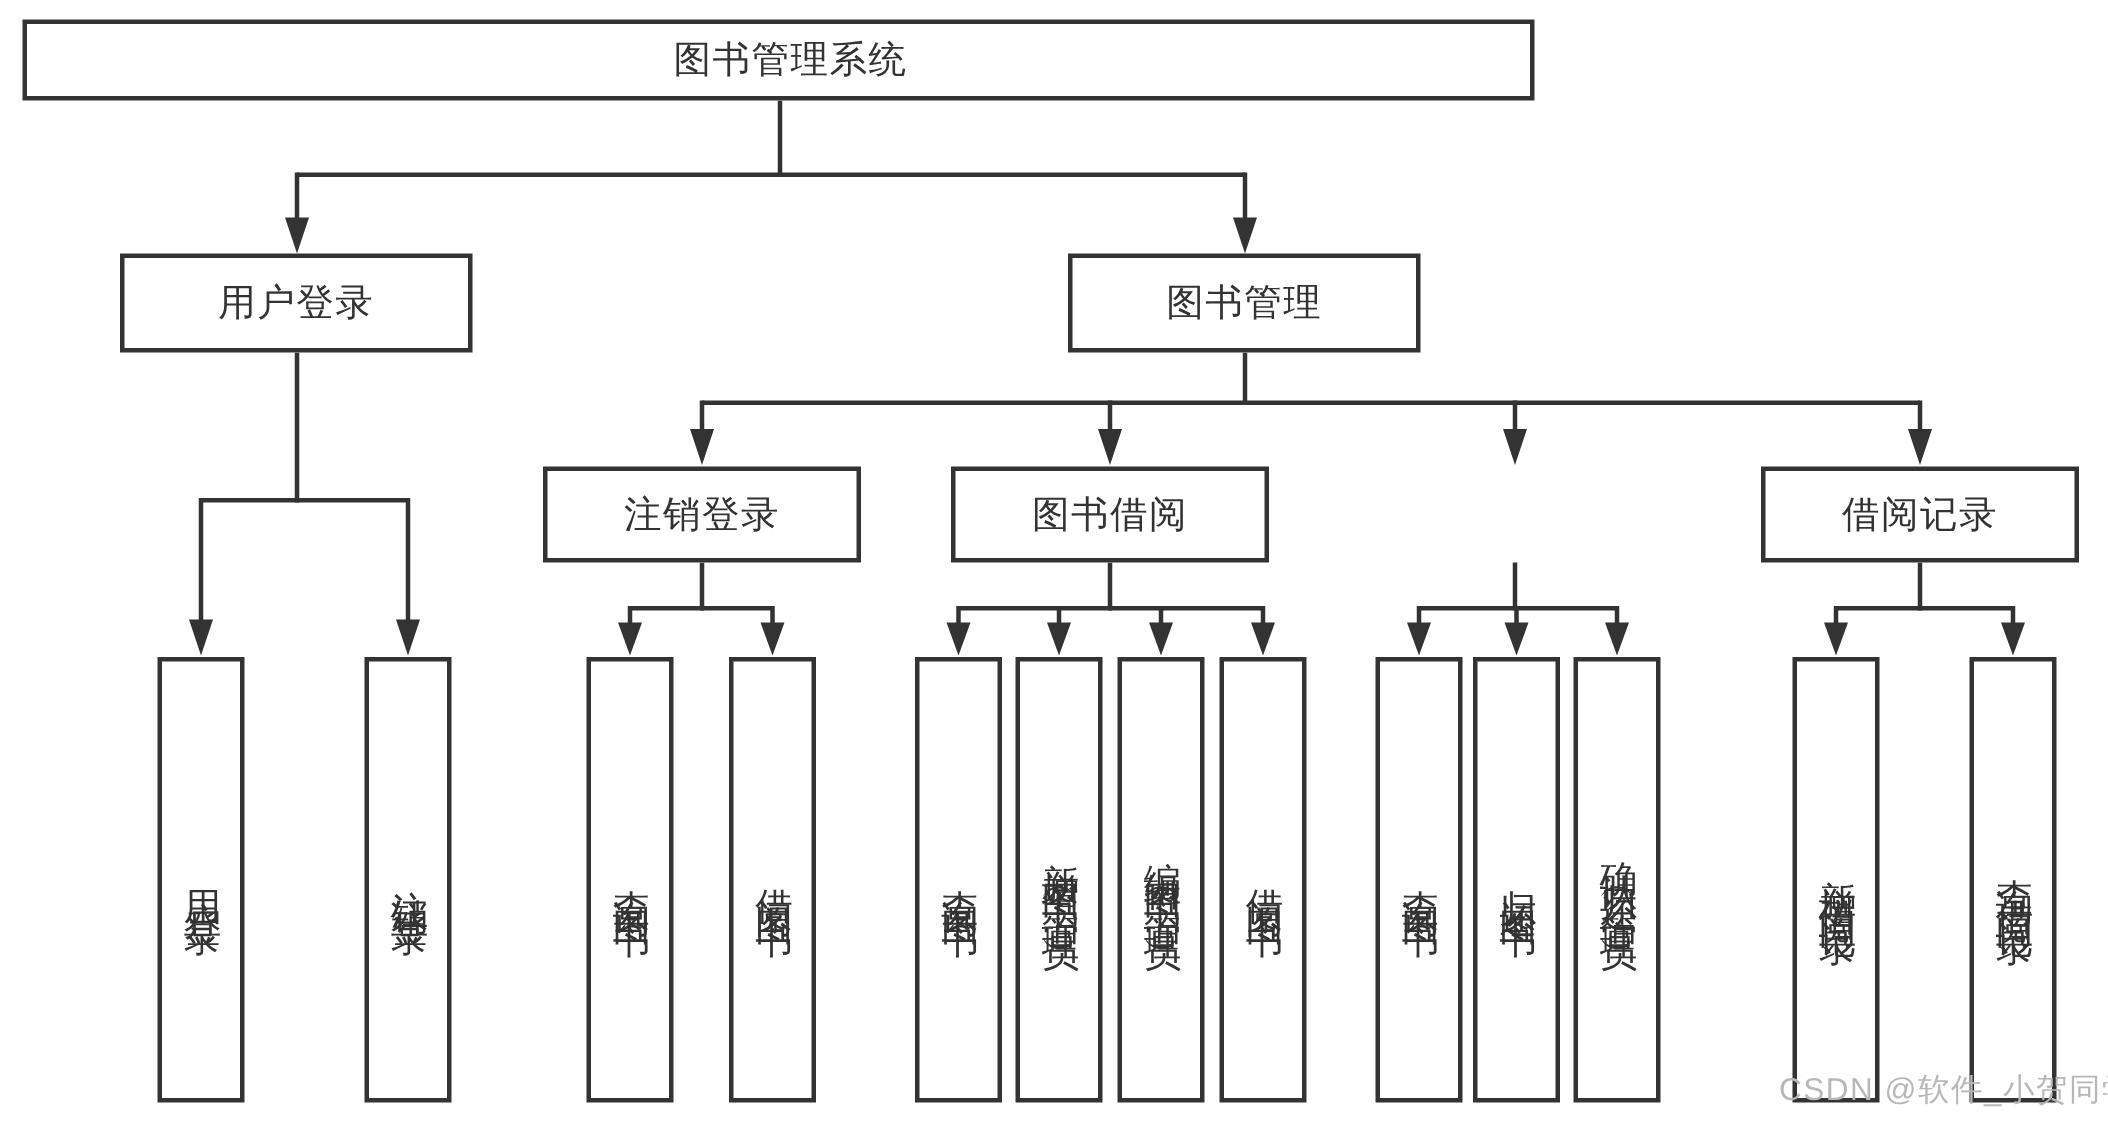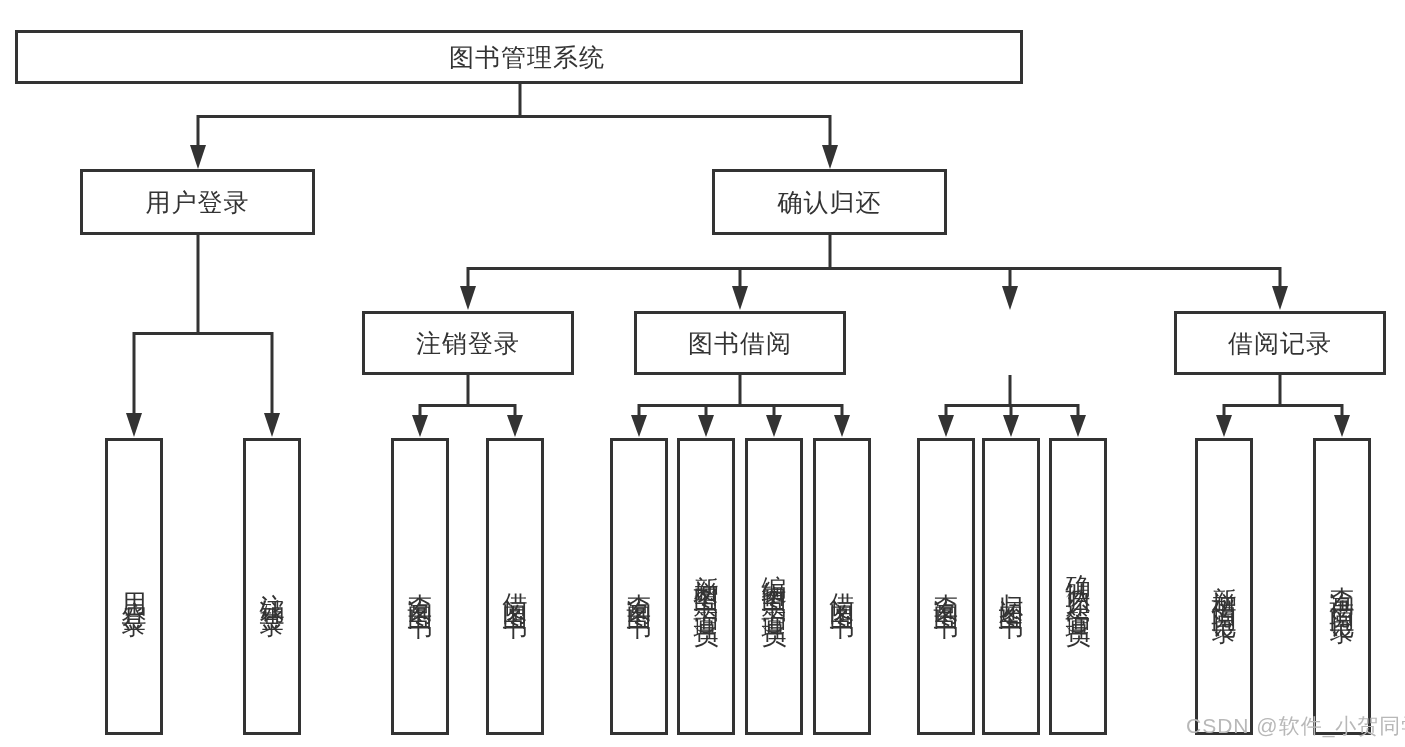--- a/index.html
+++ b/index.html
@@ -41,21 +41,21 @@
     align-items:center;
     justify-content:center;
     text-align:center;
   }
   .h-node{
     font-size:25px;
     letter-spacing:1px;
     line-height:1;
   }
   .root-node{
-    left:15px;top:30px;width:1008px;height:54px;padding-left:16px;
+    left:15px;top:13px;width:1008px;height:54px;padding-left:16px;
   }
   .l2-node{
     top:169px;width:235px;height:66px;
   }
   .l3-node{
     top:311px;width:212px;height:64px;
   }
   .v-node{
     top:438px;width:58px;height:297px;
     writing-mode:vertical-rl;
@@ -151,21 +151,21 @@
       <line x1="1224" y1="404" x2="1224" y2="417"></line>
       <polygon points="1216,415 1232,415 1224,437"></polygon>
       <line x1="1342" y1="404" x2="1342" y2="417"></line>
       <polygon points="1334,415 1350,415 1342,437"></polygon>
     </g>
   </svg>
 
   <div class="node h-node root-node">图书管理系统</div>
 
   <div class="node h-node l2-node" style="left:80px;">用户登录</div>
-  <div class="node h-node l2-node" style="left:712px;">确认归还</div>
+  <div class="node h-node l2-node" style="left:712px;">图书管理</div>
 
   <div class="node h-node l3-node" style="left:362px;">注销登录</div>
   <div class="node h-node l3-node" style="left:634px;">图书借阅</div>
   <div class="node h-node l3-node" style="left:1174px;">借阅记录</div>
 
   <div class="node v-node" style="left:105px;">用户登录</div>
   <div class="node v-node" style="left:243px;">注销登录</div>
 
   <div class="node v-node" style="left:391px;">查询图书</div>
   <div class="node v-node" style="left:486px;">借阅图书</div>

